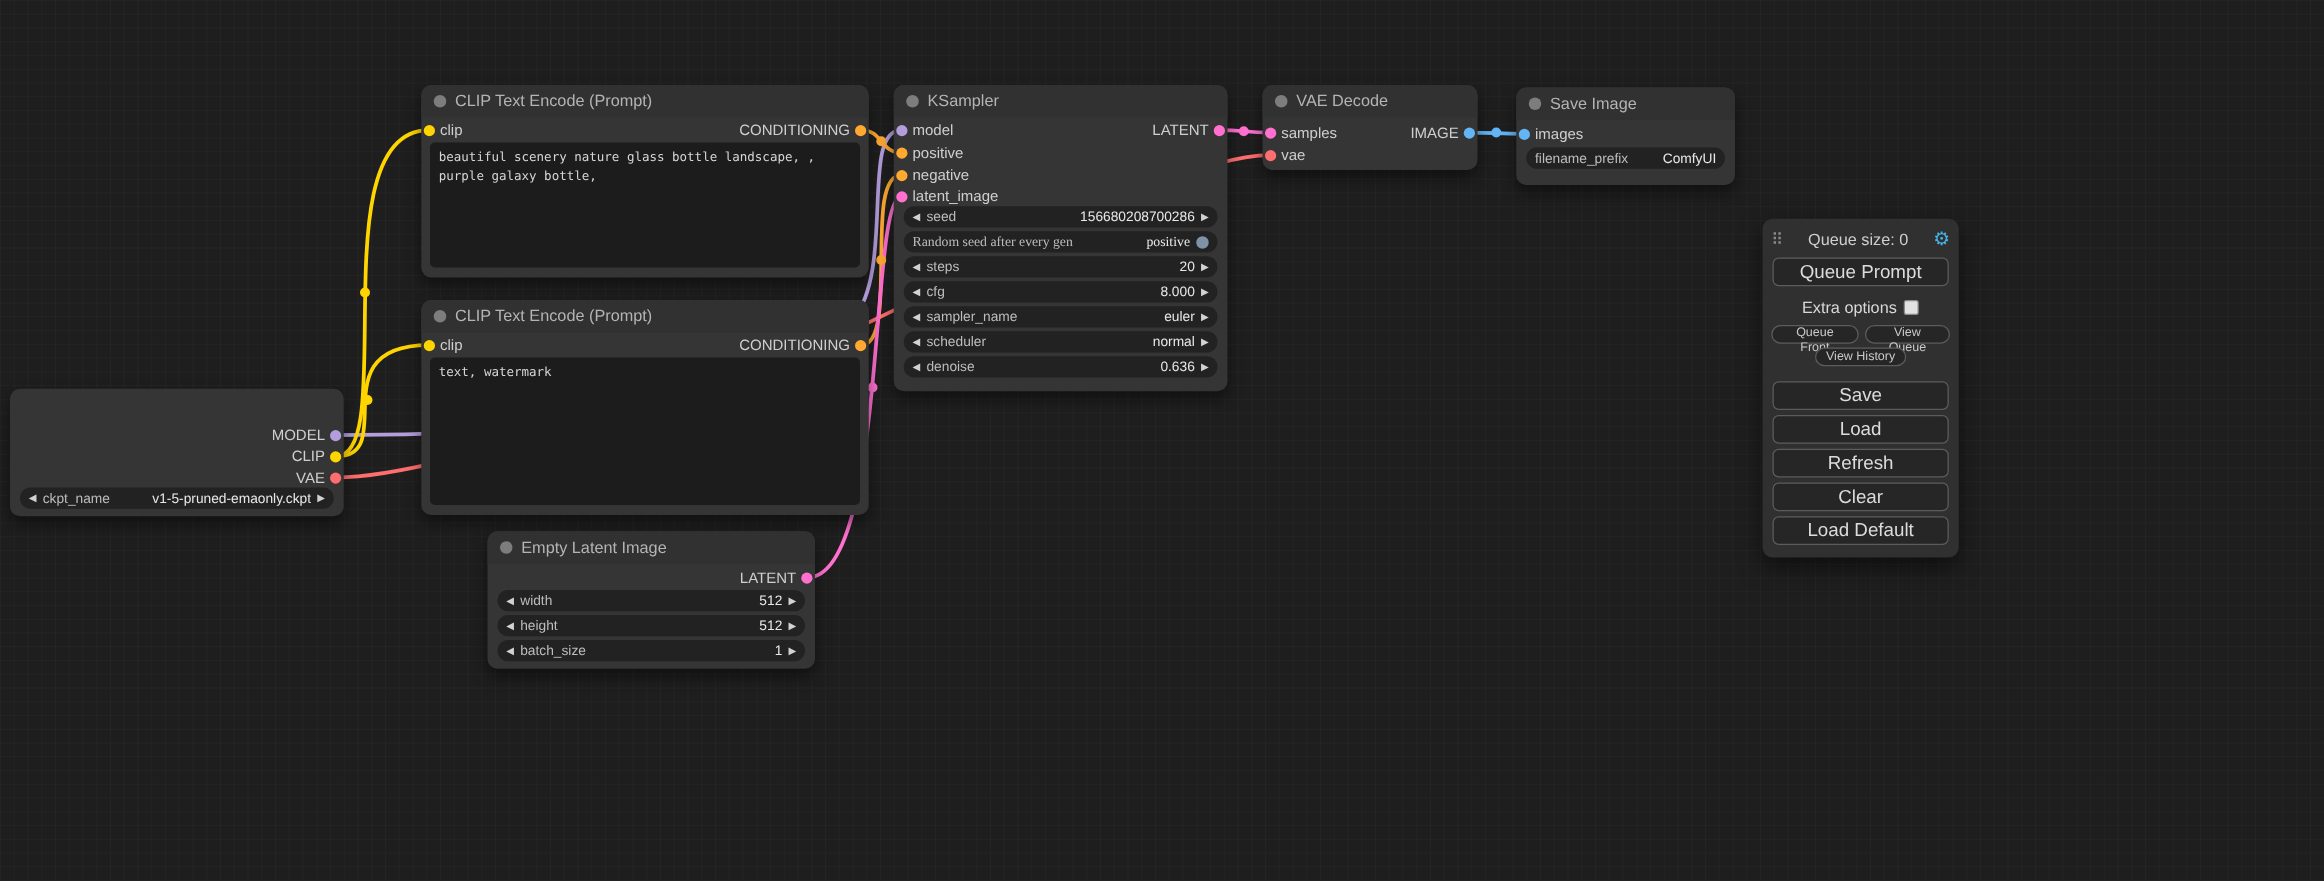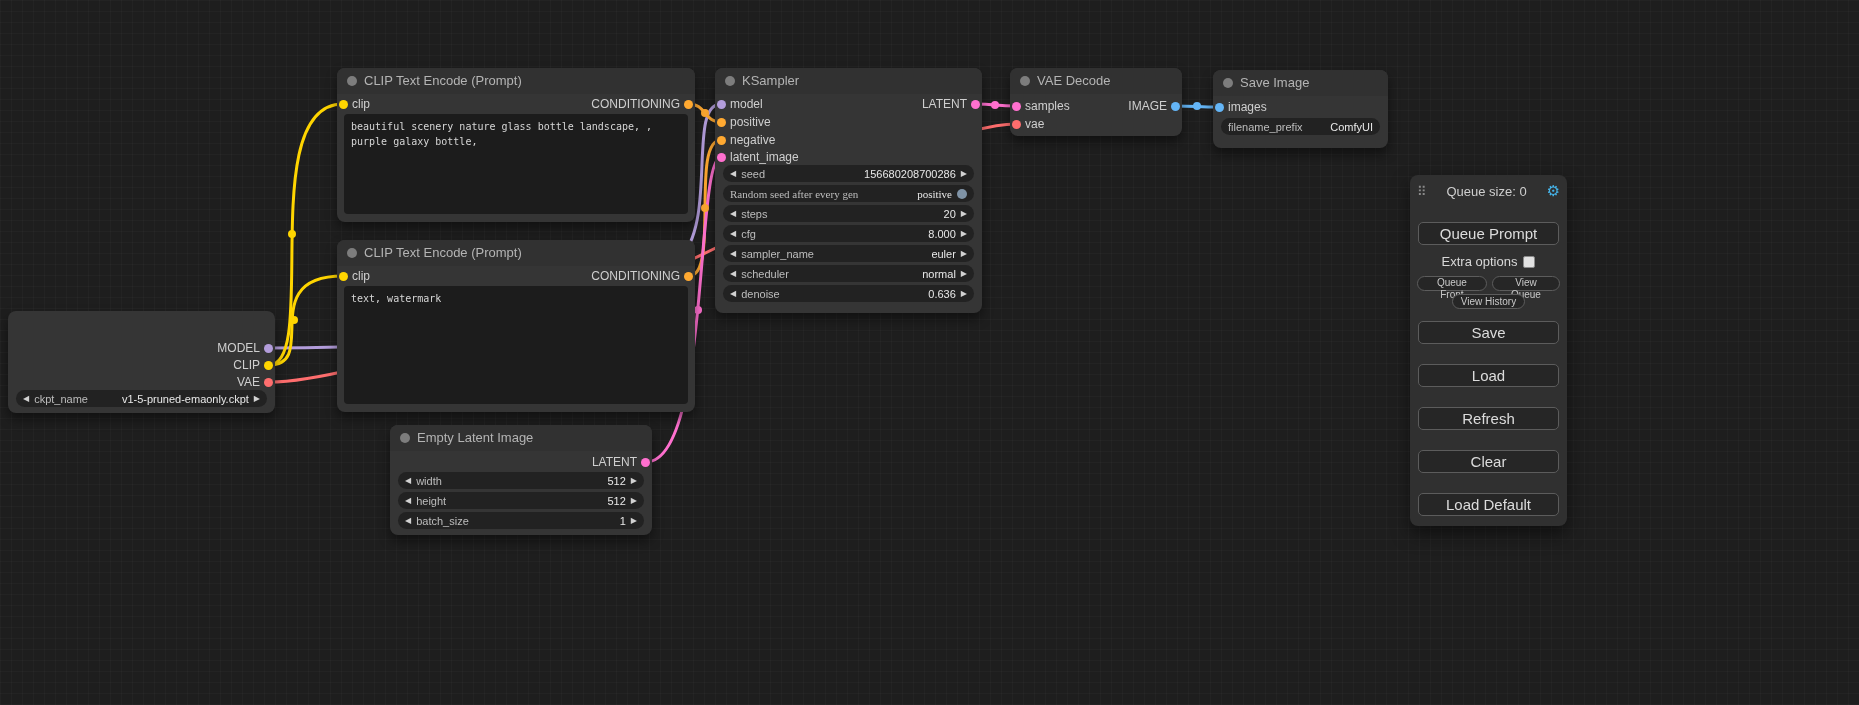--- a/index.html
+++ b/index.html
@@ -41,21 +41,21 @@
   .menu { position:absolute; left:1410px; top:175px; width:157px; z-index:3;
           background:#303030; border-radius:8px; padding:5px 7px 10px;
           box-shadow:0 8px 18px rgba(0,0,0,.5);
           display:flex; flex-direction:column; align-items:center; }
   .menu-header { width:100%; display:flex; align-items:center; justify-content:space-between;
                  color:#cfcfcf; font-size:13px; height:22px; }
   .drag { color:#8a8a8a; font-size:13px; cursor:move; }
   .gear { font-size:15px; cursor:pointer; }
   .btn { background:#262626; border:1px solid #5c5c5c; border-radius:5px; color:#dcdcdc;
          font-family:"Liberation Sans",sans-serif; cursor:pointer; }
-  .btn.big { width:141px; height:23px; font-size:15px; margin-top:20px; }
+  .btn.big { width:141px; height:23px; font-size:15px; margin-top:4px; }
   .btn.small { height:15px; font-size:10px; line-height:12px; border-radius:8px;
                padding:0 8px; color:#c9c9c9; }
   .extra-row { display:flex; align-items:center; gap:6px; color:#d8d8d8; font-size:13px;
                margin:9px 0 4px; }
   .checkbox { width:12px; height:12px; background:#e2e2e2; border:1px solid #8a8a8a;
               border-radius:2px; }
   .small-row { display:flex; gap:5px; margin-top:3px; }
   .mt10 { margin-top:12px !important; }
 </style>
 </head>

